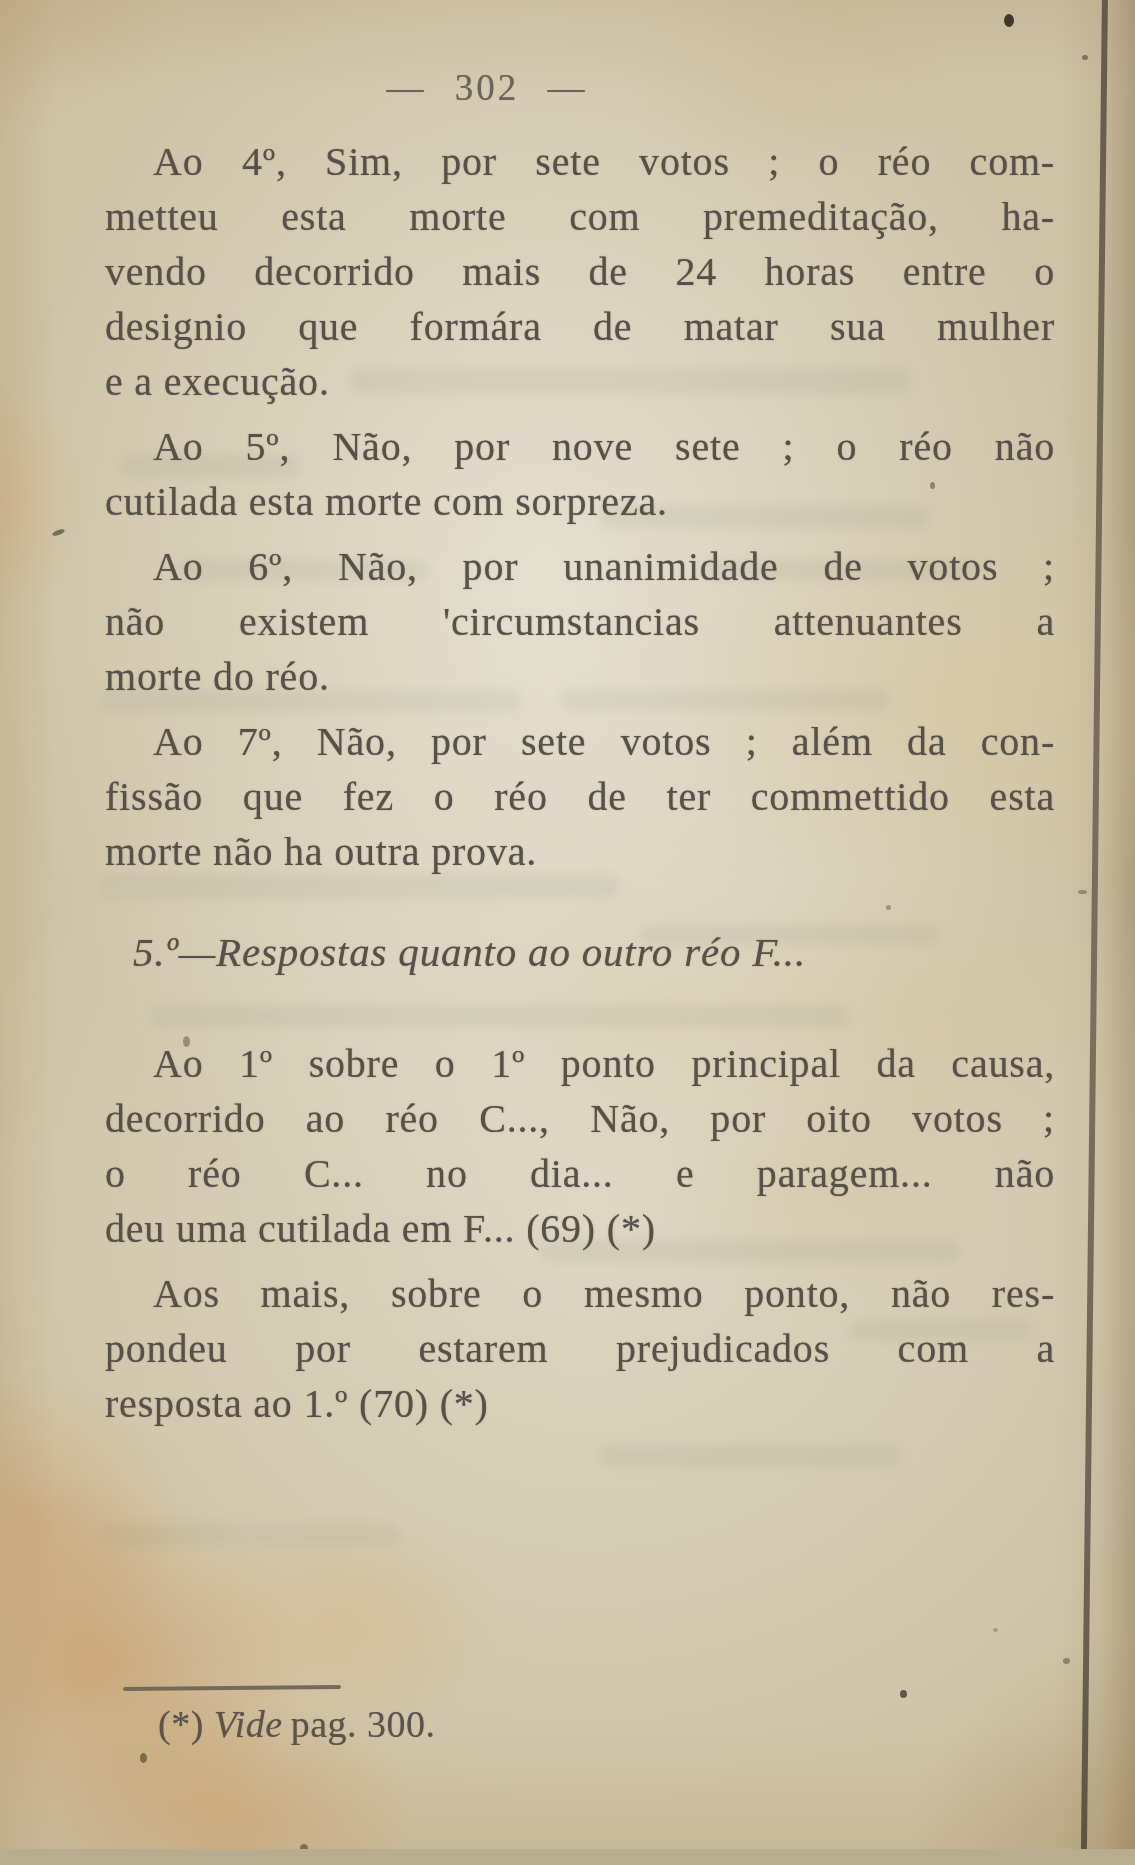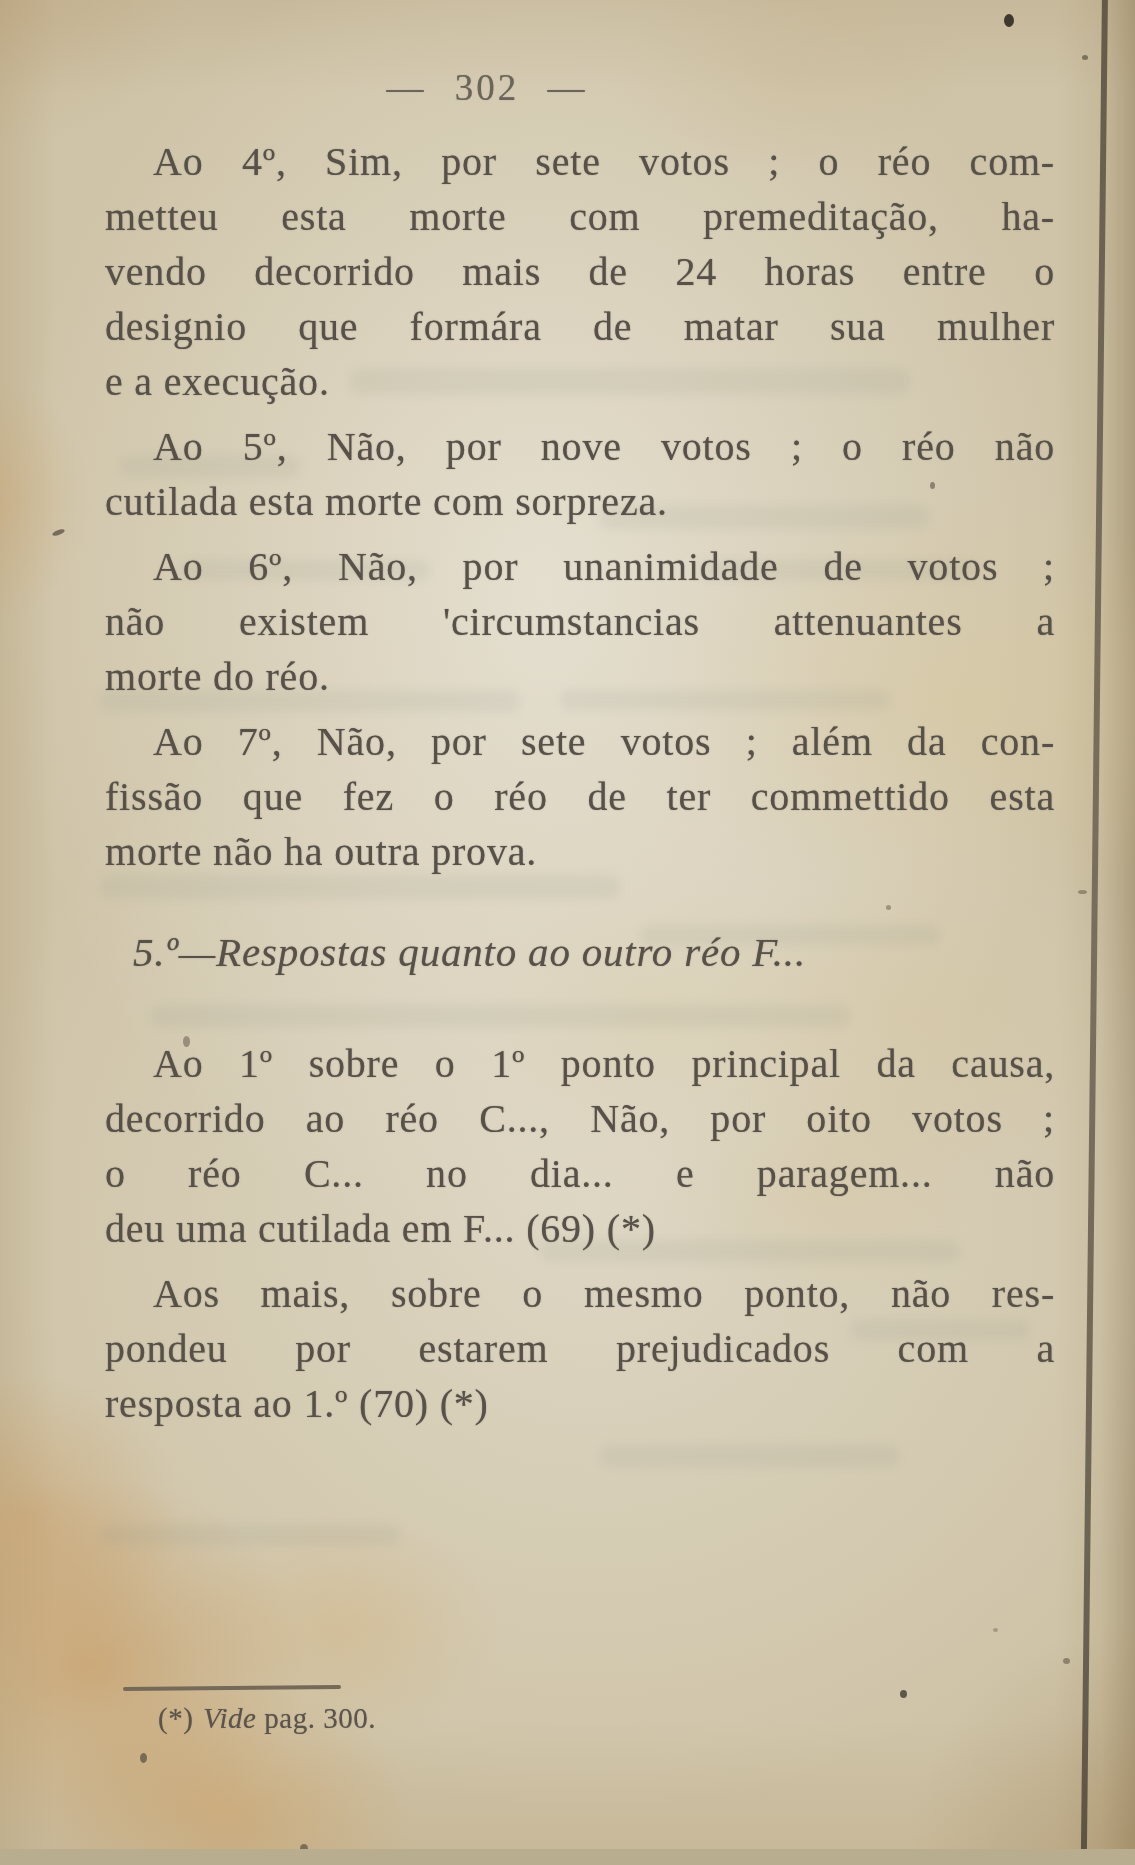--- a/index.html
+++ b/index.html
@@ -53,21 +53,21 @@
   .line{height:55px;line-height:55px;text-align:justify;white-space:normal;}
   .line.fill{text-align-last:justify;}
   .line.first{text-indent:48px;}
   .heading .line{font-style:italic;padding-left:28px;font-size:41px;}
   .footnote-rule{
     position:absolute;left:123px;top:1686px;width:218px;height:4px;
     background:#756a58;transform:rotate(-0.5deg);border-radius:2px;
   }
   .footnote{
     position:absolute;left:158px;top:1702px;
-    font-size:29px;color:#5a544c;letter-spacing:0.5px;
+    font-size:38px;color:#5a544c;letter-spacing:0.5px;
     text-shadow:0 0 1px rgba(80,74,64,0.5);
   }
   .footnote .vide{font-style:italic;padding:0 6px 0 10px;}
   .footnote .rest{padding-left:2px;}
 </style>
 </head>
 <body>
 
 <div class="page">
 
@@ -105,21 +105,21 @@
 
   <div class="text-column" id="text-column">
       <div class="block paragraph">
         <div class="line fill first">Ao 4º, Sim, por sete votos ; o réo com-</div>
         <div class="line fill">metteu esta morte com premeditação, ha-</div>
         <div class="line fill">vendo decorrido mais de 24 horas entre o</div>
         <div class="line fill">designio que formára de matar sua mulher</div>
         <div class="line">e a execução.</div>
       </div>
       <div class="block paragraph">
-        <div class="line fill first">Ao 5º, Não, por nove votos ; o réo não</div>
+        <div class="line fill first">Ao 5º, Não, por nove sete ; o réo não</div>
         <div class="line">cutilada esta morte com sorpreza.</div>
       </div>
       <div class="block paragraph">
         <div class="line fill first">Ao 6º, Não, por unanimidade de votos ;</div>
         <div class="line fill">não existem 'circumstancias attenuantes a</div>
         <div class="line">morte do réo.</div>
       </div>
       <div class="block paragraph">
         <div class="line fill first">Ao 7º, Não, por sete votos ; além da con-</div>
         <div class="line fill">fissão que fez o réo de ter commettido esta</div>

